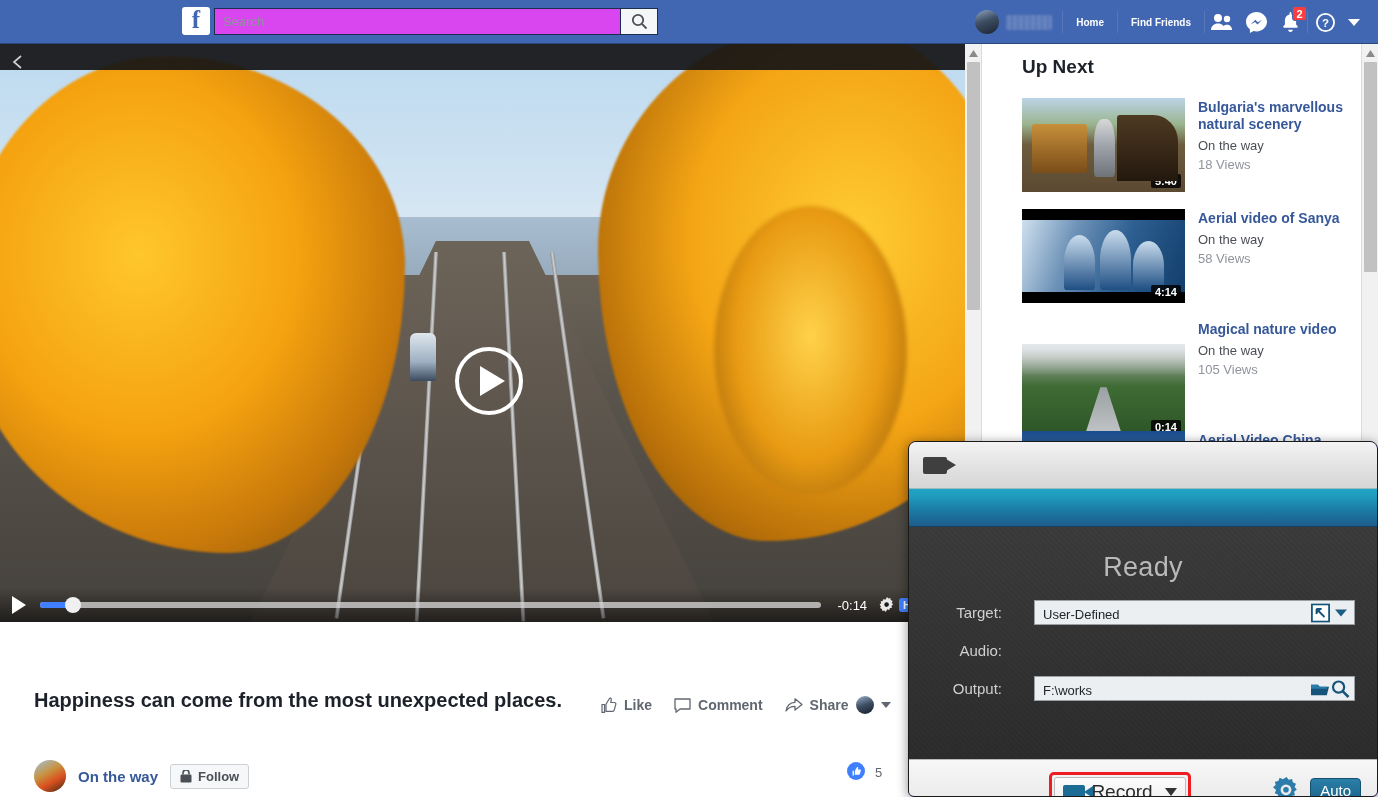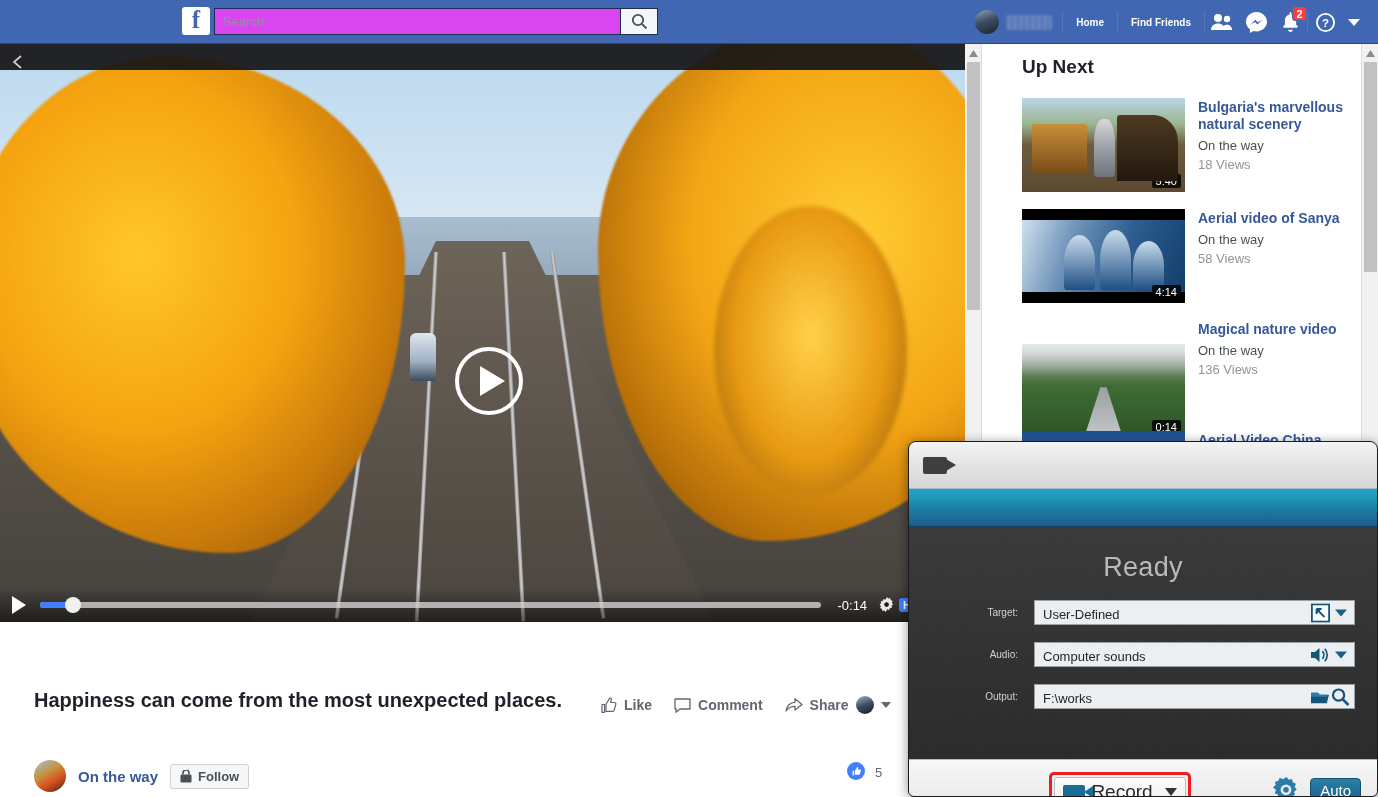--- a/index.html
+++ b/index.html
@@ -246,21 +246,21 @@
   .vid-item {
     position: absolute; left: 40px; width: 339px; height: 111px;
     display: flex; gap: 13px; cursor: pointer;
   }
   .thumb {
     position: relative; width: 163px; height: 94px; flex: none; overflow: hidden;
     background: #111;
   }
   .thumb-dur {
     position: absolute; right: 4px; bottom: 4px; background: rgba(0,0,0,.82);
-    color: #fff; font-size: 11px; font-weight: normal; padding: 1px 4px; border-radius: 2px;
+    color: #fff; font-size: 11px; font-weight: bold; padding: 1px 4px; border-radius: 2px;
   }
   .vid-meta { padding-top: 1px; }
   .vid-name {
     color: #365899; font-size: 14px; font-weight: bold; line-height: 17px;
     max-width: 160px;
   }
   .vid-sub { color: #4b4f56; font-size: 13px; margin-top: 5px; }
   .vid-views { color: #90949c; font-size: 13px; margin-top: 4px; }
 
   
@@ -336,22 +336,22 @@
       linear-gradient(#3a3a3a 0%, #343434 40%, #2b2b2b 100%);
   }
   .rec-ready {
     text-align: center; font-size: 27px; color: #b9b9b9;
     padding-top: 25px; letter-spacing: .3px;
   }
   .rec-row {
     display: flex; align-items: center; margin-top: 17px; padding: 0 22px;
   }
   .rec-label {
-    width: 103px; text-align: right; padding-right: 16px;
-    color: #cfcfcf; font-size: 10px;
+    width: 103px; text-align: right; padding-right: 32px;
+    color: #cfcfcf; font-size: 15px;
   }
   .rec-field {
     position: relative; flex: 1; height: 25px; background: #eceff1;
     border: 1px solid #9aa0a4; display: flex; align-items: center;
     padding: 4px 54px 0 8px; font-size: 13px; color: #20262b;
   }
   .fld-ic {
     position: absolute; right: 24px; top: 50%; transform: translateY(-50%);
     display: flex; align-items: center; cursor: pointer;
   }
@@ -603,21 +603,21 @@
 
         <div class="vid-item" style="top:276px;">
           <div class="thumb th3">
             <div class="mist"></div>
             <div class="road"></div>
             <span class="thumb-dur">0:14</span>
           </div>
           <div class="vid-meta">
             <div class="vid-name">Magical nature video</div>
             <div class="vid-sub">On the way</div>
-            <div class="vid-views">136 Views</div>
+            <div class="vid-views">105 Views</div>
           </div>
         </div>
 
         <div class="vid-item" style="top:387px;">
           <div class="thumb th4"></div>
           <div class="vid-meta">
             <div class="vid-name">Aerial Video China</div>
           </div>
         </div>
       </div>
@@ -652,30 +652,20 @@
               <path d="M13.5 13.5L5.5 5.5M5.5 5.5v5M5.5 5.5h5" stroke="#15557c" stroke-width="1.8" fill="none"></path>
               <polygon points="5,5 5,11 11,5" fill="#15557c"></polygon>
             </svg>
           </span>
           <span class="fld-caret"></span>
         </div>
       </div>
 
       <div class="rec-row">
         <div class="rec-label">Audio:</div>
-        <div class="rec-field">
-          <span>Computer sounds</span>
-          <span class="fld-ic">
-            <svg width="20" height="17" viewBox="0 0 20 17">
-              <polygon points="1,5.5 5,5.5 9.5,1.5 9.5,15.5 5,11.5 1,11.5" fill="#15557c"></polygon>
-              <path d="M12.4 4.6a6 6 0 0 1 0 7.8M14.8 2.3a9.3 9.3 0 0 1 0 12.4" stroke="#15557c" stroke-width="1.7" fill="none"></path>
-            </svg>
-          </span>
-          <span class="fld-caret"></span>
-        </div>
       </div>
 
       <div class="rec-row">
         <div class="rec-label">Output:</div>
         <div class="rec-field">
           <span>F:\works</span>
           <span class="fld-ic">
             <svg width="20" height="17" viewBox="0 0 20 17">
               <path d="M1 4.2h7l1.6 2H19l-2.2 8.6H1z" fill="#15557c"></path>
               <path d="M1 4.2h7l1.6 2H17v2H1z" fill="#2b7caa"></path>

